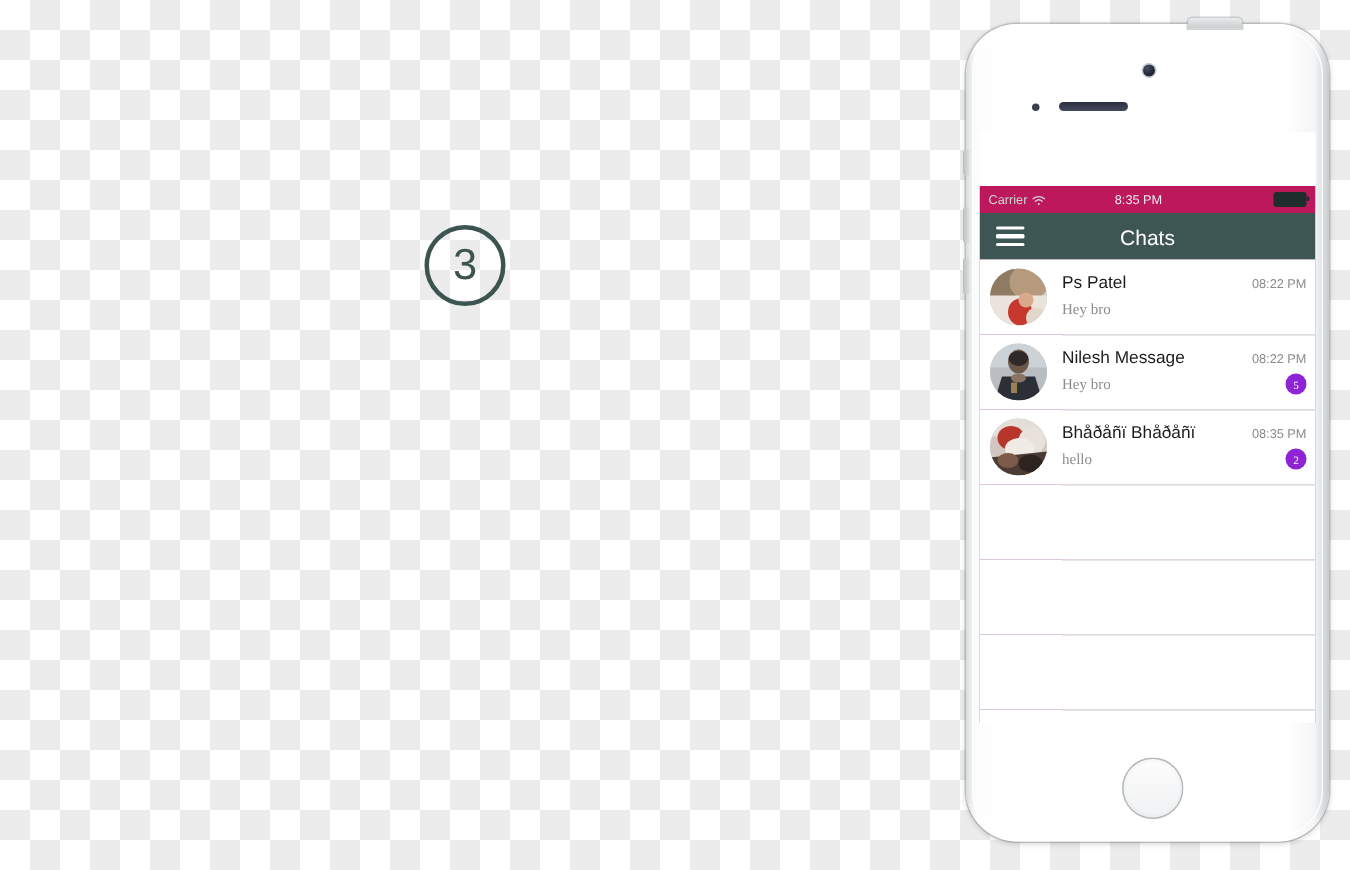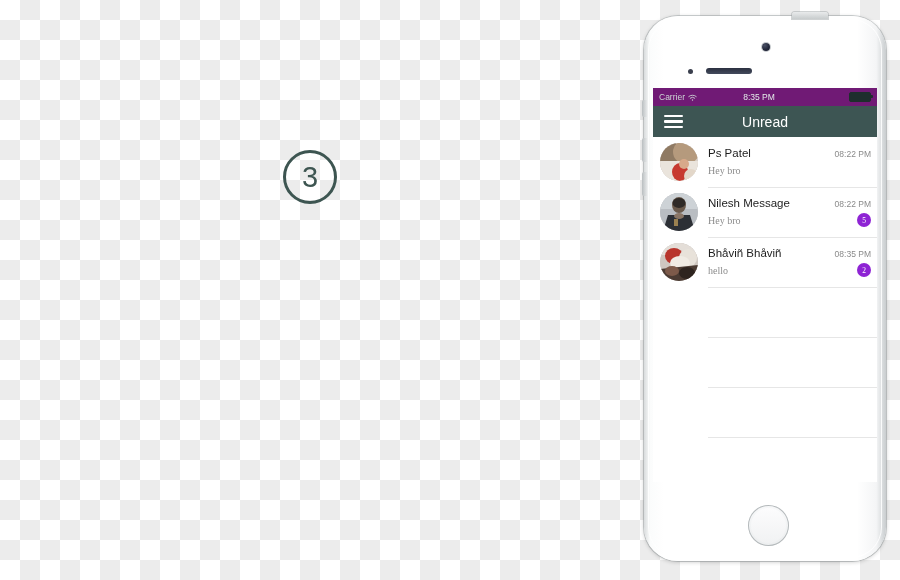--- a/index.html
+++ b/index.html
@@ -170,28 +170,29 @@
   .home-button-inner {
     position: absolute;
     left: 3px; top: 3px; right: 3px; bottom: 3px;
     border-radius: 50%;
     background: linear-gradient(to bottom, #fcfcfd, #f1f2f3);
   }
 
   
   .status-bar {
     height: 18px;
-    background: #701a75;
+    background: #be185d;
     color: #cdd7d5;
     font-size: 8.5px;
     display: flex;
     align-items: center;
     padding: 0 6px;
     box-sizing: border-box;
     position: relative;
+    margin-top: 36px;
   }
   .status-left { display: flex; align-items: center; gap: 3px; }
   .wifi-icon { display: inline-block; width: 9px; height: 8px; }
   .status-time {
     position: absolute;
     left: 0; right: 12px;
     text-align: center;
     font-size: 8.5px;
     color: #e3eae9;
     pointer-events: none;
@@ -375,21 +376,21 @@
           <div class="battery"></div>
         </div>
       </div>
 
       <div class="nav-bar">
         <div class="hamburger">
           <span></span>
           <span></span>
           <span></span>
         </div>
-        <div class="nav-title">Unread</div>
+        <div class="nav-title">Chats</div>
       </div>
 
       <div class="chat-list">
 
         <div class="chat-row">
           <div class="avatar">
             <svg viewBox="0 0 38 38" preserveAspectRatio="xMidYMid slice">
               <rect width="38" height="38" fill="#d8cfc6"></rect>
               <ellipse cx="9" cy="10" rx="14" ry="11" fill="#8f7a63"></ellipse>
               <ellipse cx="26" cy="9" rx="13" ry="12" fill="#b59a7d"></ellipse>
@@ -443,21 +444,21 @@
               <ellipse cx="14" cy="13" rx="9" ry="8" fill="#b8352c"></ellipse>
               <ellipse cx="28" cy="15" rx="9" ry="9" fill="#e8e2da"></ellipse>
               <ellipse cx="20" cy="20" rx="10" ry="7" fill="#f0ebe4"></ellipse>
               <path d="M0 26 L38 22 L38 38 L0 38 Z" fill="#4b3b33"></path>
               <ellipse cx="12" cy="28" rx="7" ry="5" fill="#7d5a4a"></ellipse>
               <ellipse cx="27" cy="30" rx="8" ry="6" fill="#2e241f"></ellipse>
             </svg>
           </div>
           <div class="chat-main">
             <div class="chat-top">
-              <div class="chat-name">Bhåviñ Bhåviñ</div>
+              <div class="chat-name">Bhåðåñï Bhåðåñï</div>
               <div class="chat-time">08:35 PM</div>
             </div>
             <div class="chat-bottom">
               <div class="chat-preview">hello</div>
               <div class="badge">2</div>
             </div>
           </div>
         </div>
 
         <div class="empty-row"></div>

